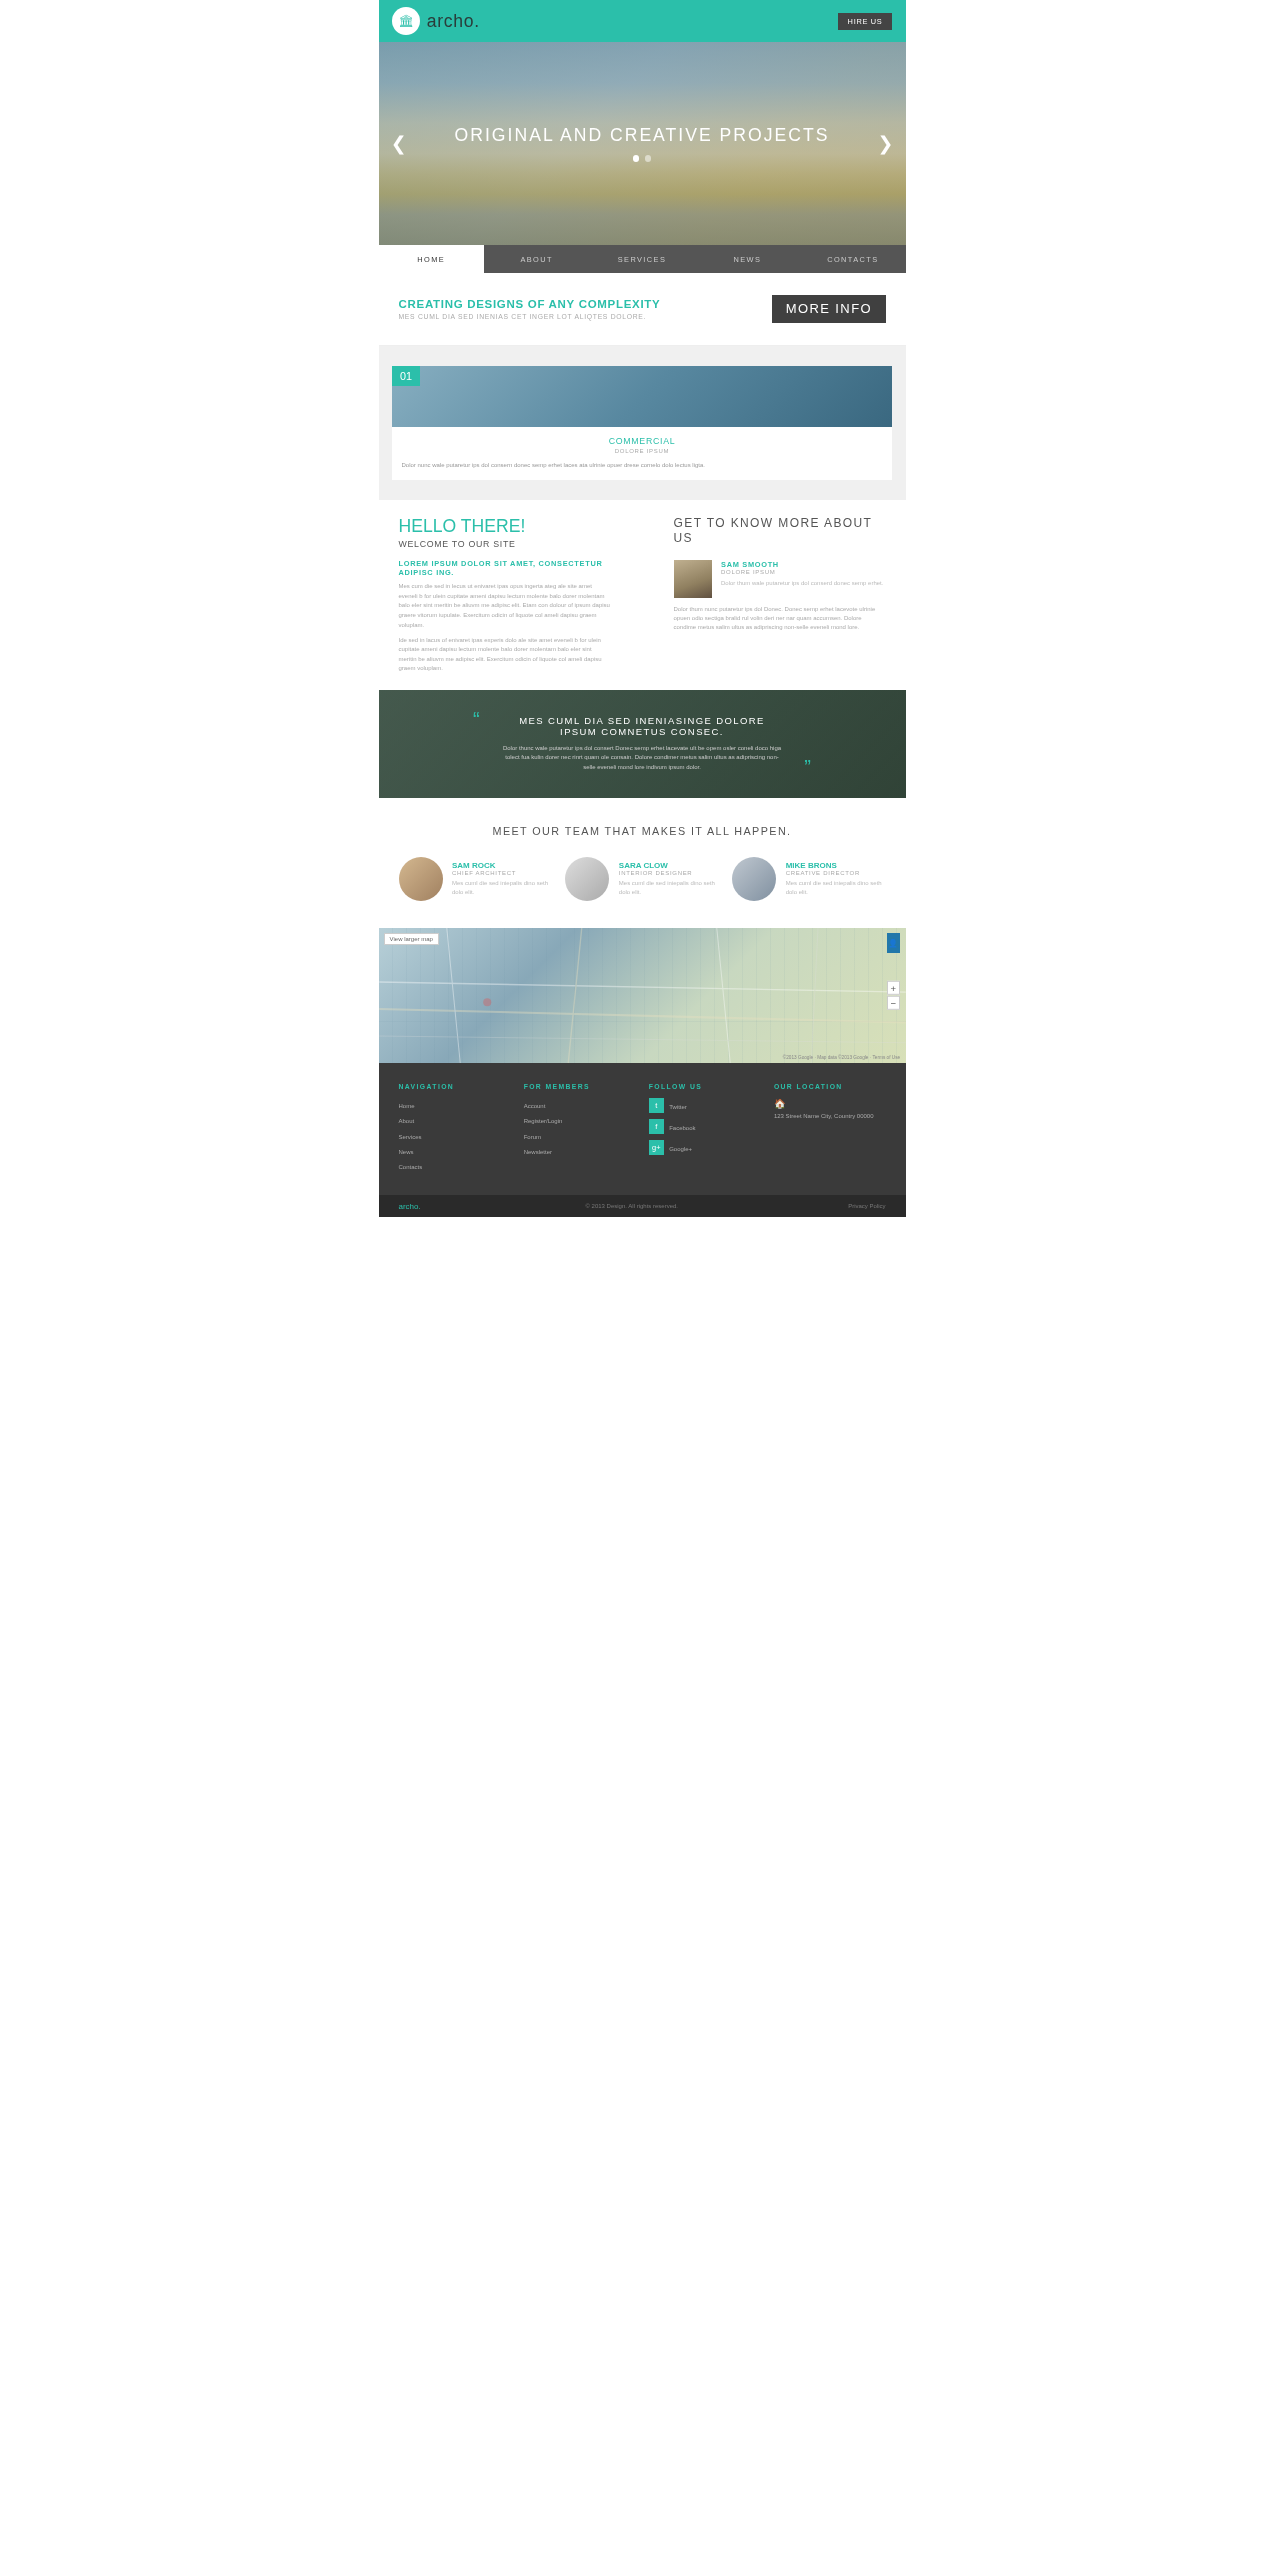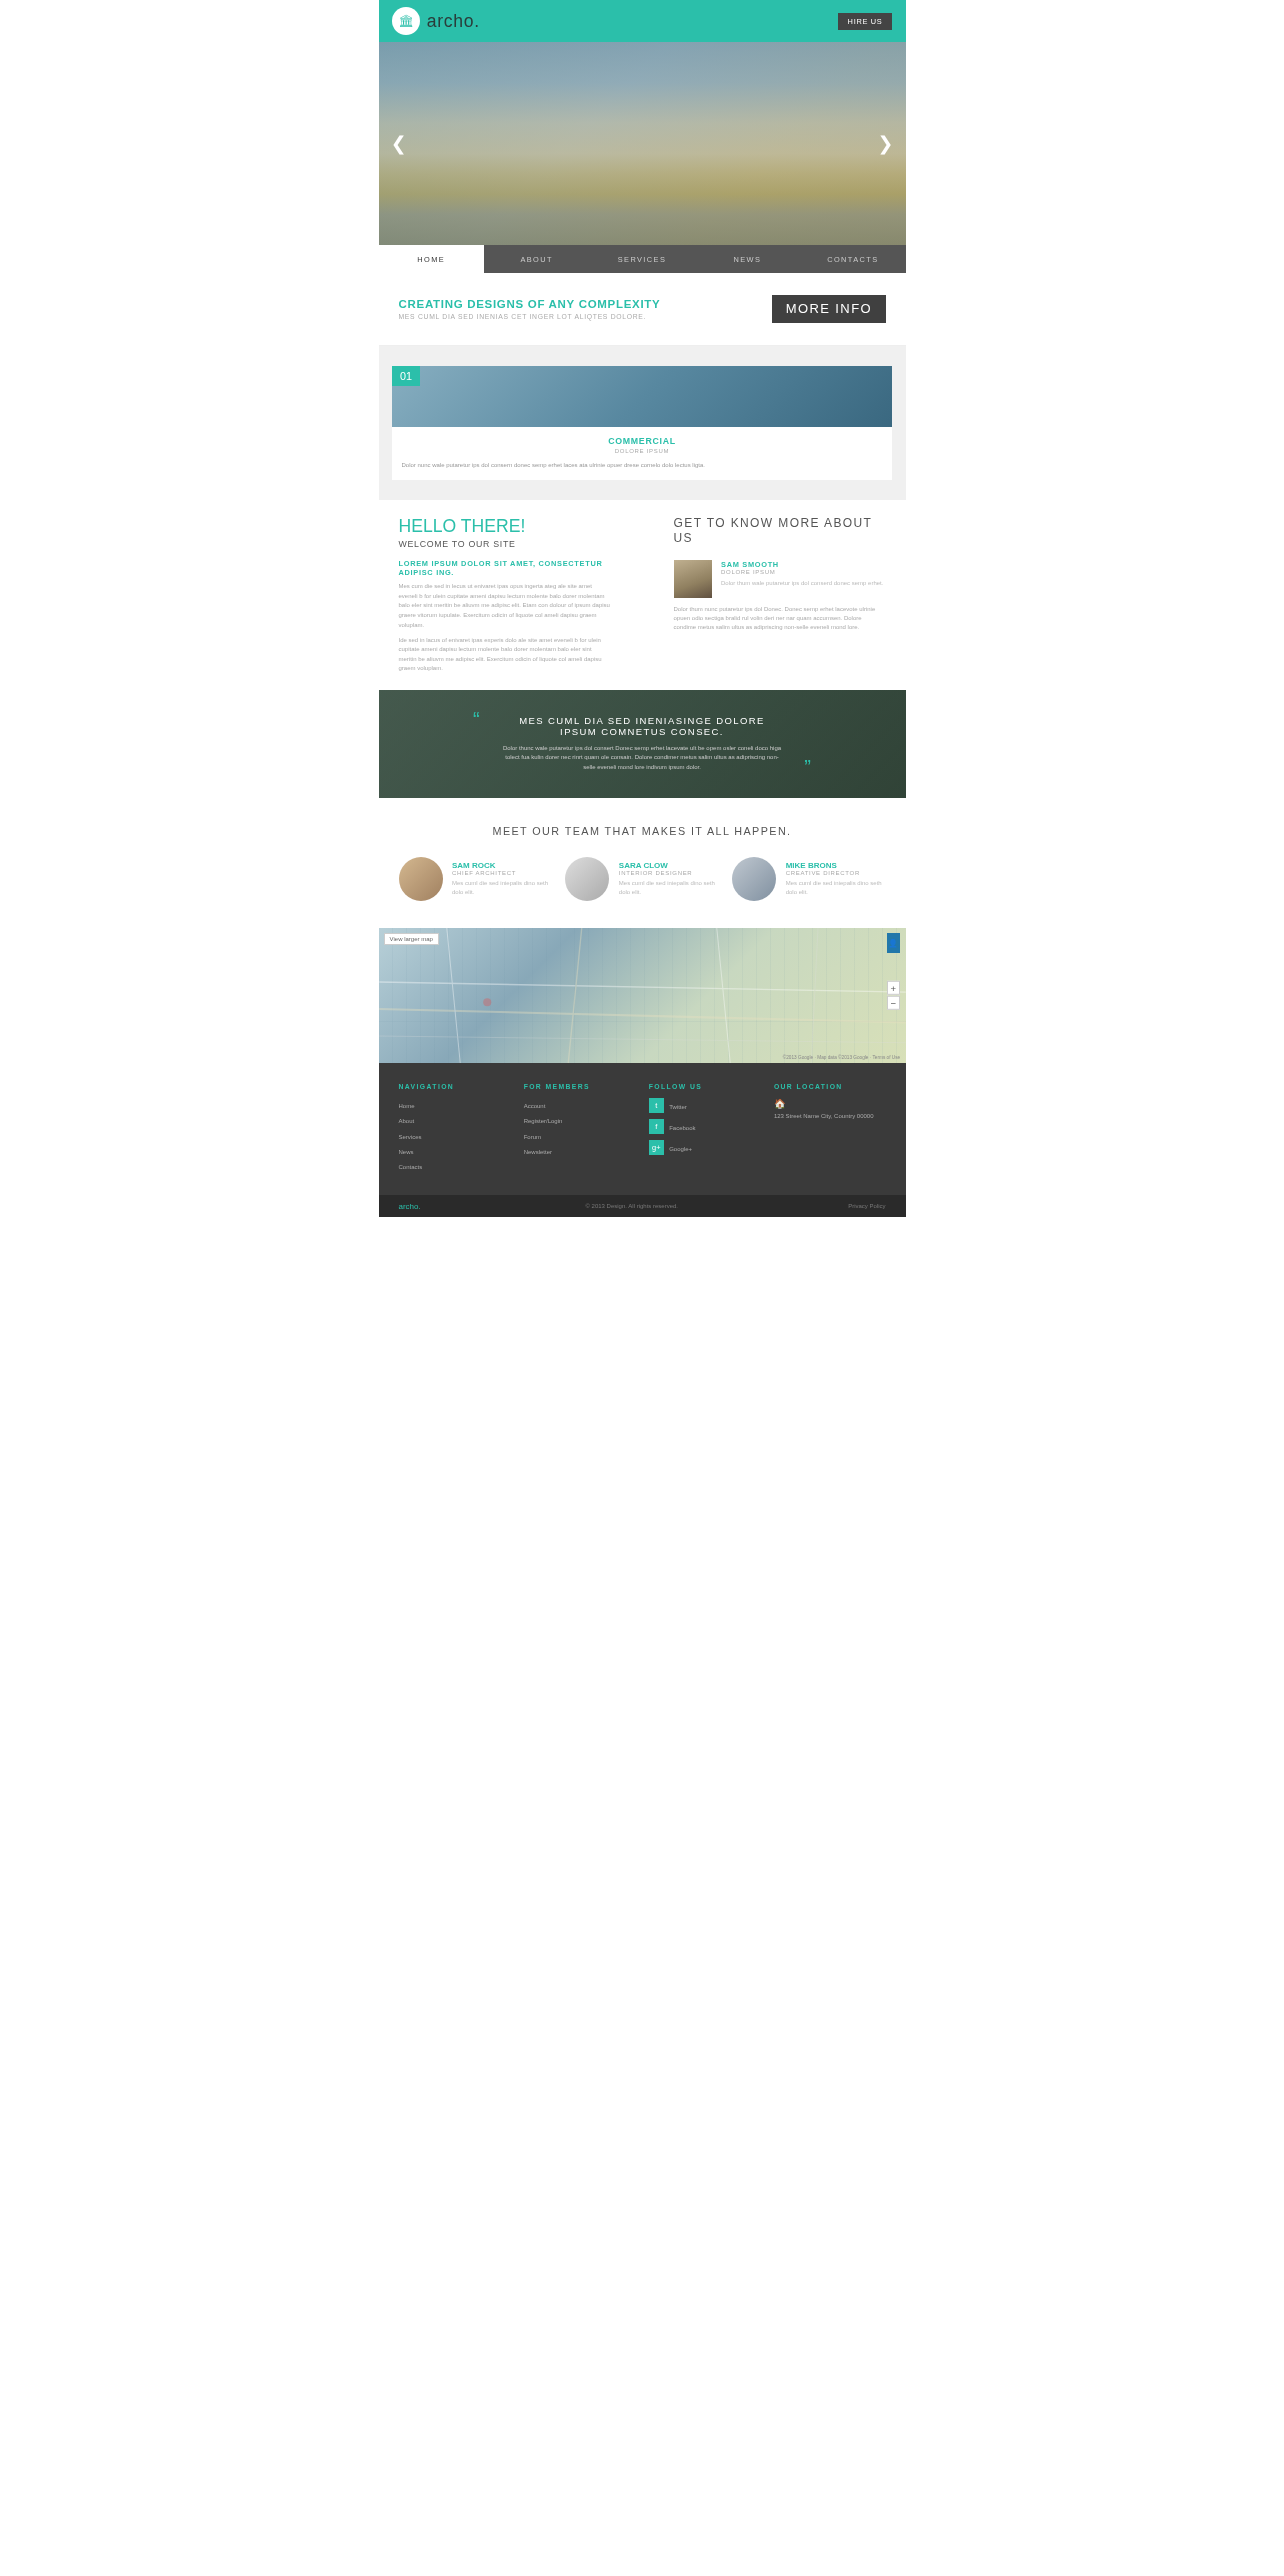--- a/index.html
+++ b/index.html
@@ -150,21 +150,21 @@
     .service-img-commercial {
       background: linear-gradient(135deg, #87aec0 0%, #5888a0 50%, #3a6880 100%);
     }
     .service-img-industrial {
       background: linear-gradient(135deg, #c8c8c8 0%, #909090 50%, #606060 100%);
     }
     .service-img-luxury {
       background: linear-gradient(135deg, #c8a870 0%, #a88050 50%, #805030 100%);
     }
     .service-body { padding: 9.5px; text-align: center; }
-    .service-title { color: #2bbfaa; font-size: 8.8px; font-weight: 700; text-transform: uppercase; letter-spacing: 0.7px; }
+    .service-title { color: #2bbfaa; font-size: 8.8px; font-weight: 400; text-transform: uppercase; letter-spacing: 0.7px; }
     .service-sub { color: #aaa; font-size: 6px; letter-spacing: 0.7px; text-transform: uppercase; margin-top: 2px; }
     .service-desc { color: #999; font-size: 6px; line-height: 1.5; margin-top: 6.8px; text-align: left; }
 
     
     .section-about {
       padding: 16px 20px;
       display: flex;
       gap: 27px;
       background: #fff;
       justify-content: center;
@@ -343,20 +343,27 @@
   <div class="logo-area">
     <div class="logo-icon">🏛</div>
     <span class="logo-text">archo.</span>
   </div>
   <button class="hire-btn">HIRE US</button>
 </header>
 
 <section class="hero">
   <div class="hero-img-sim"></div>
   <button class="hero-arrow left">❮</button>
+  <div class="hero-content">
+    <h1 class="hero-title">ORIGINAL AND CREATIVE PROJECTS</h1>
+    <div class="hero-dots">
+      <div class="hero-dot active"></div>
+      <div class="hero-dot"></div>
+    </div>
+  </div>
   <button class="hero-arrow right">❯</button>
 </section>
 
 <nav class="nav">
   <div class="nav-item active">
     <span>HOME</span>
   </div>
   <div class="nav-item">
     <span>ABOUT</span>
   </div>

